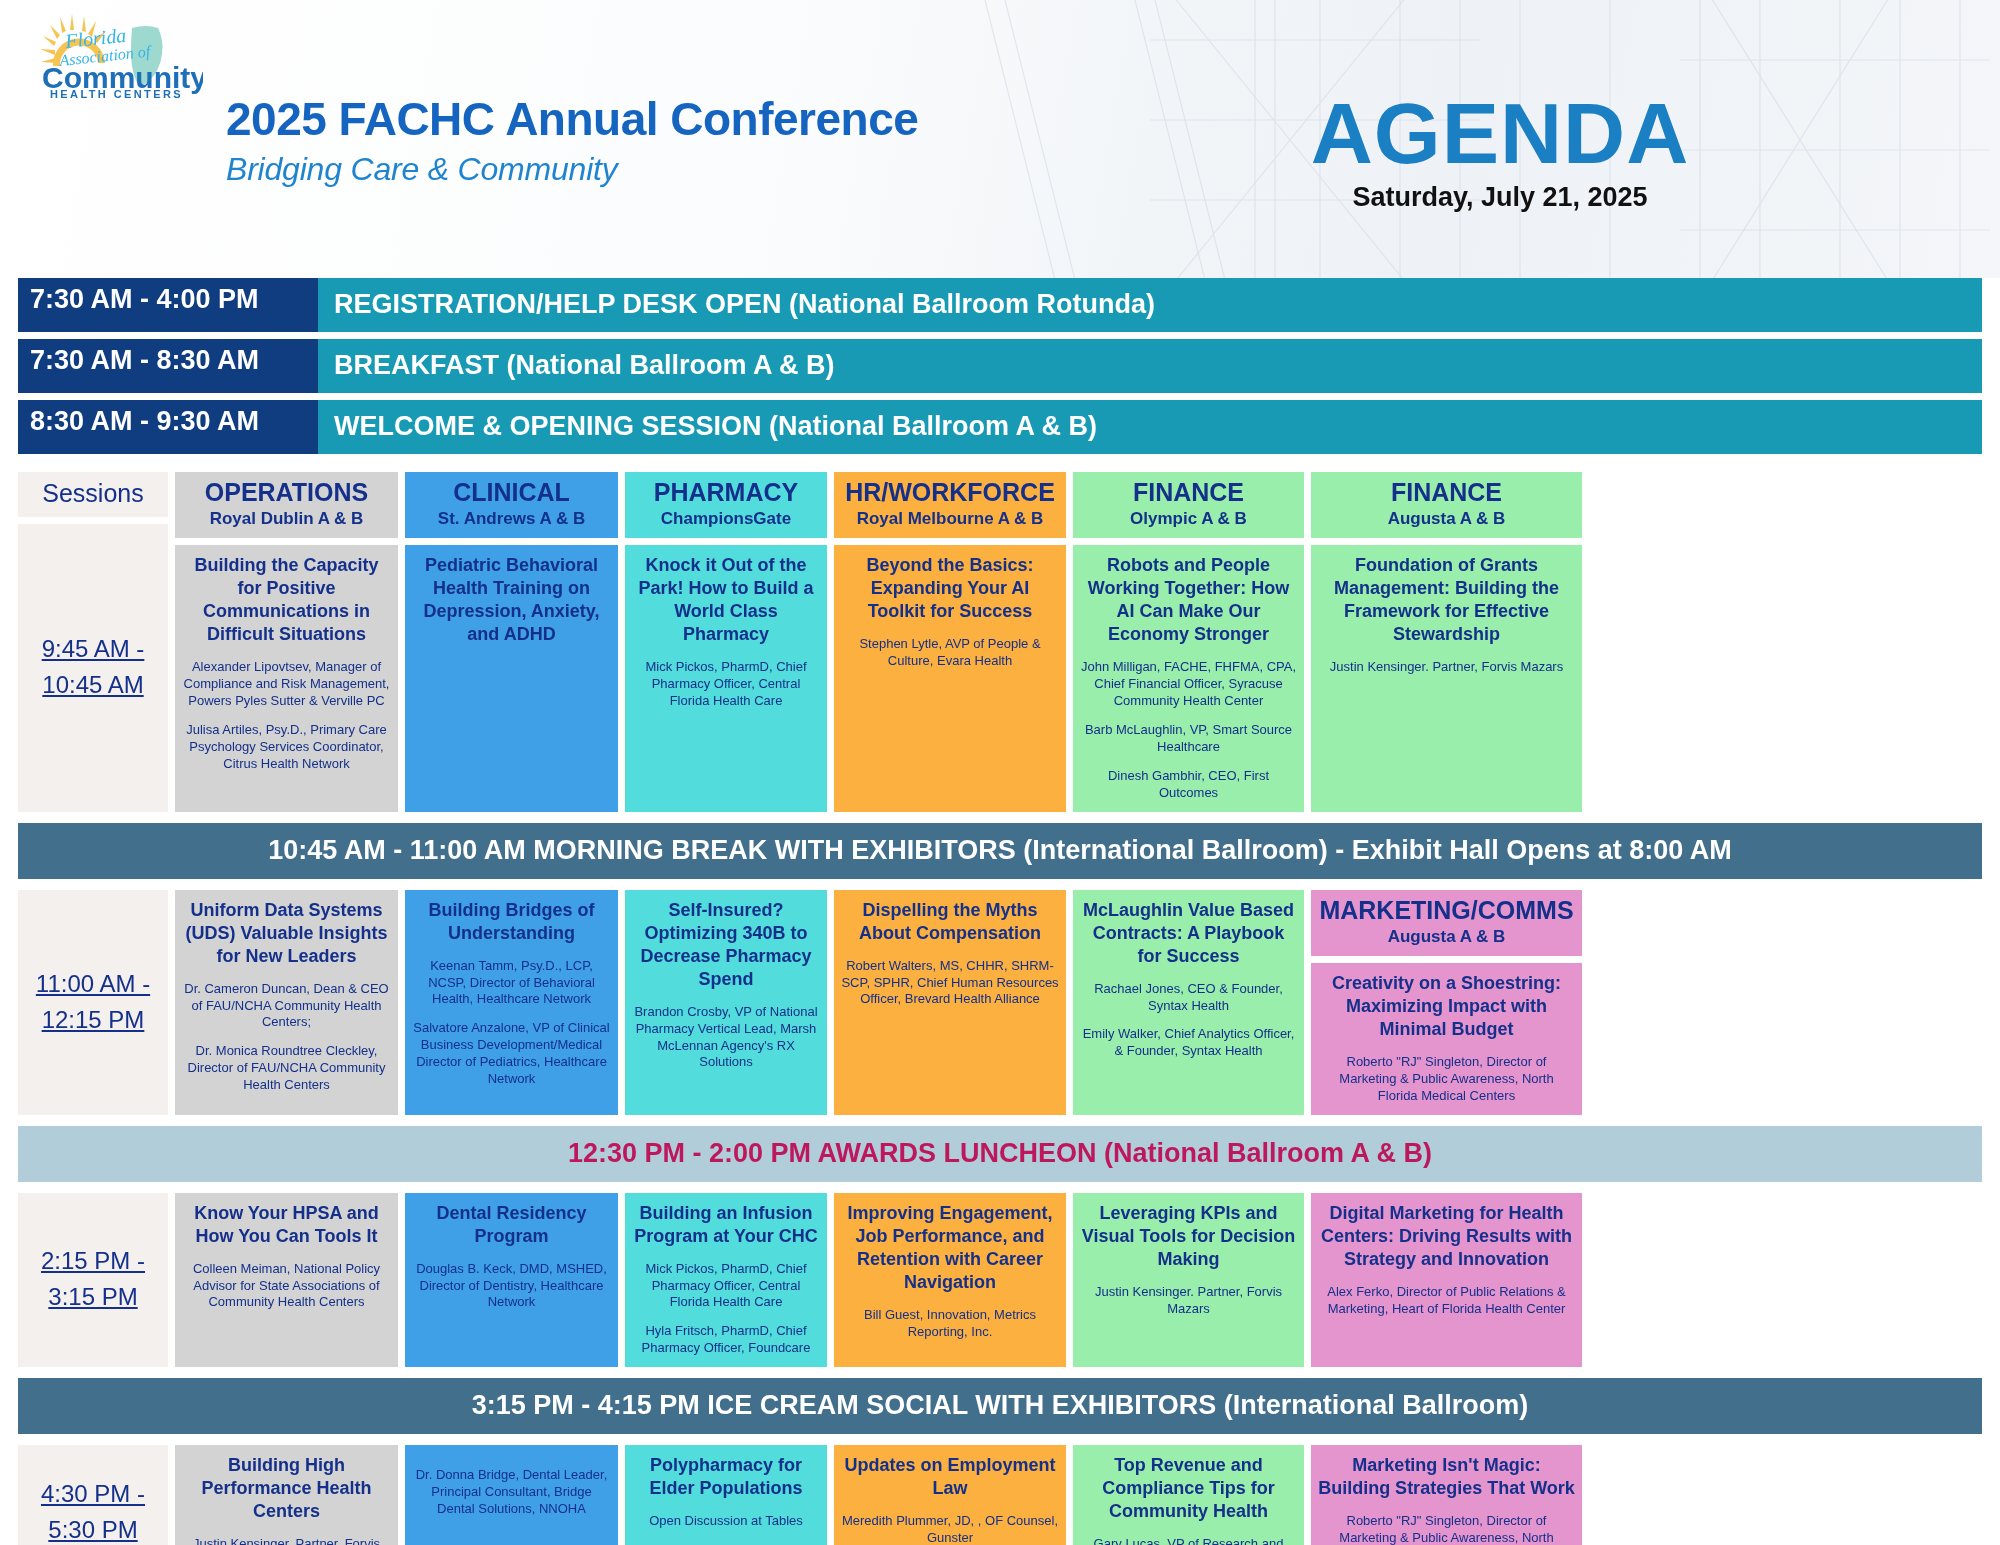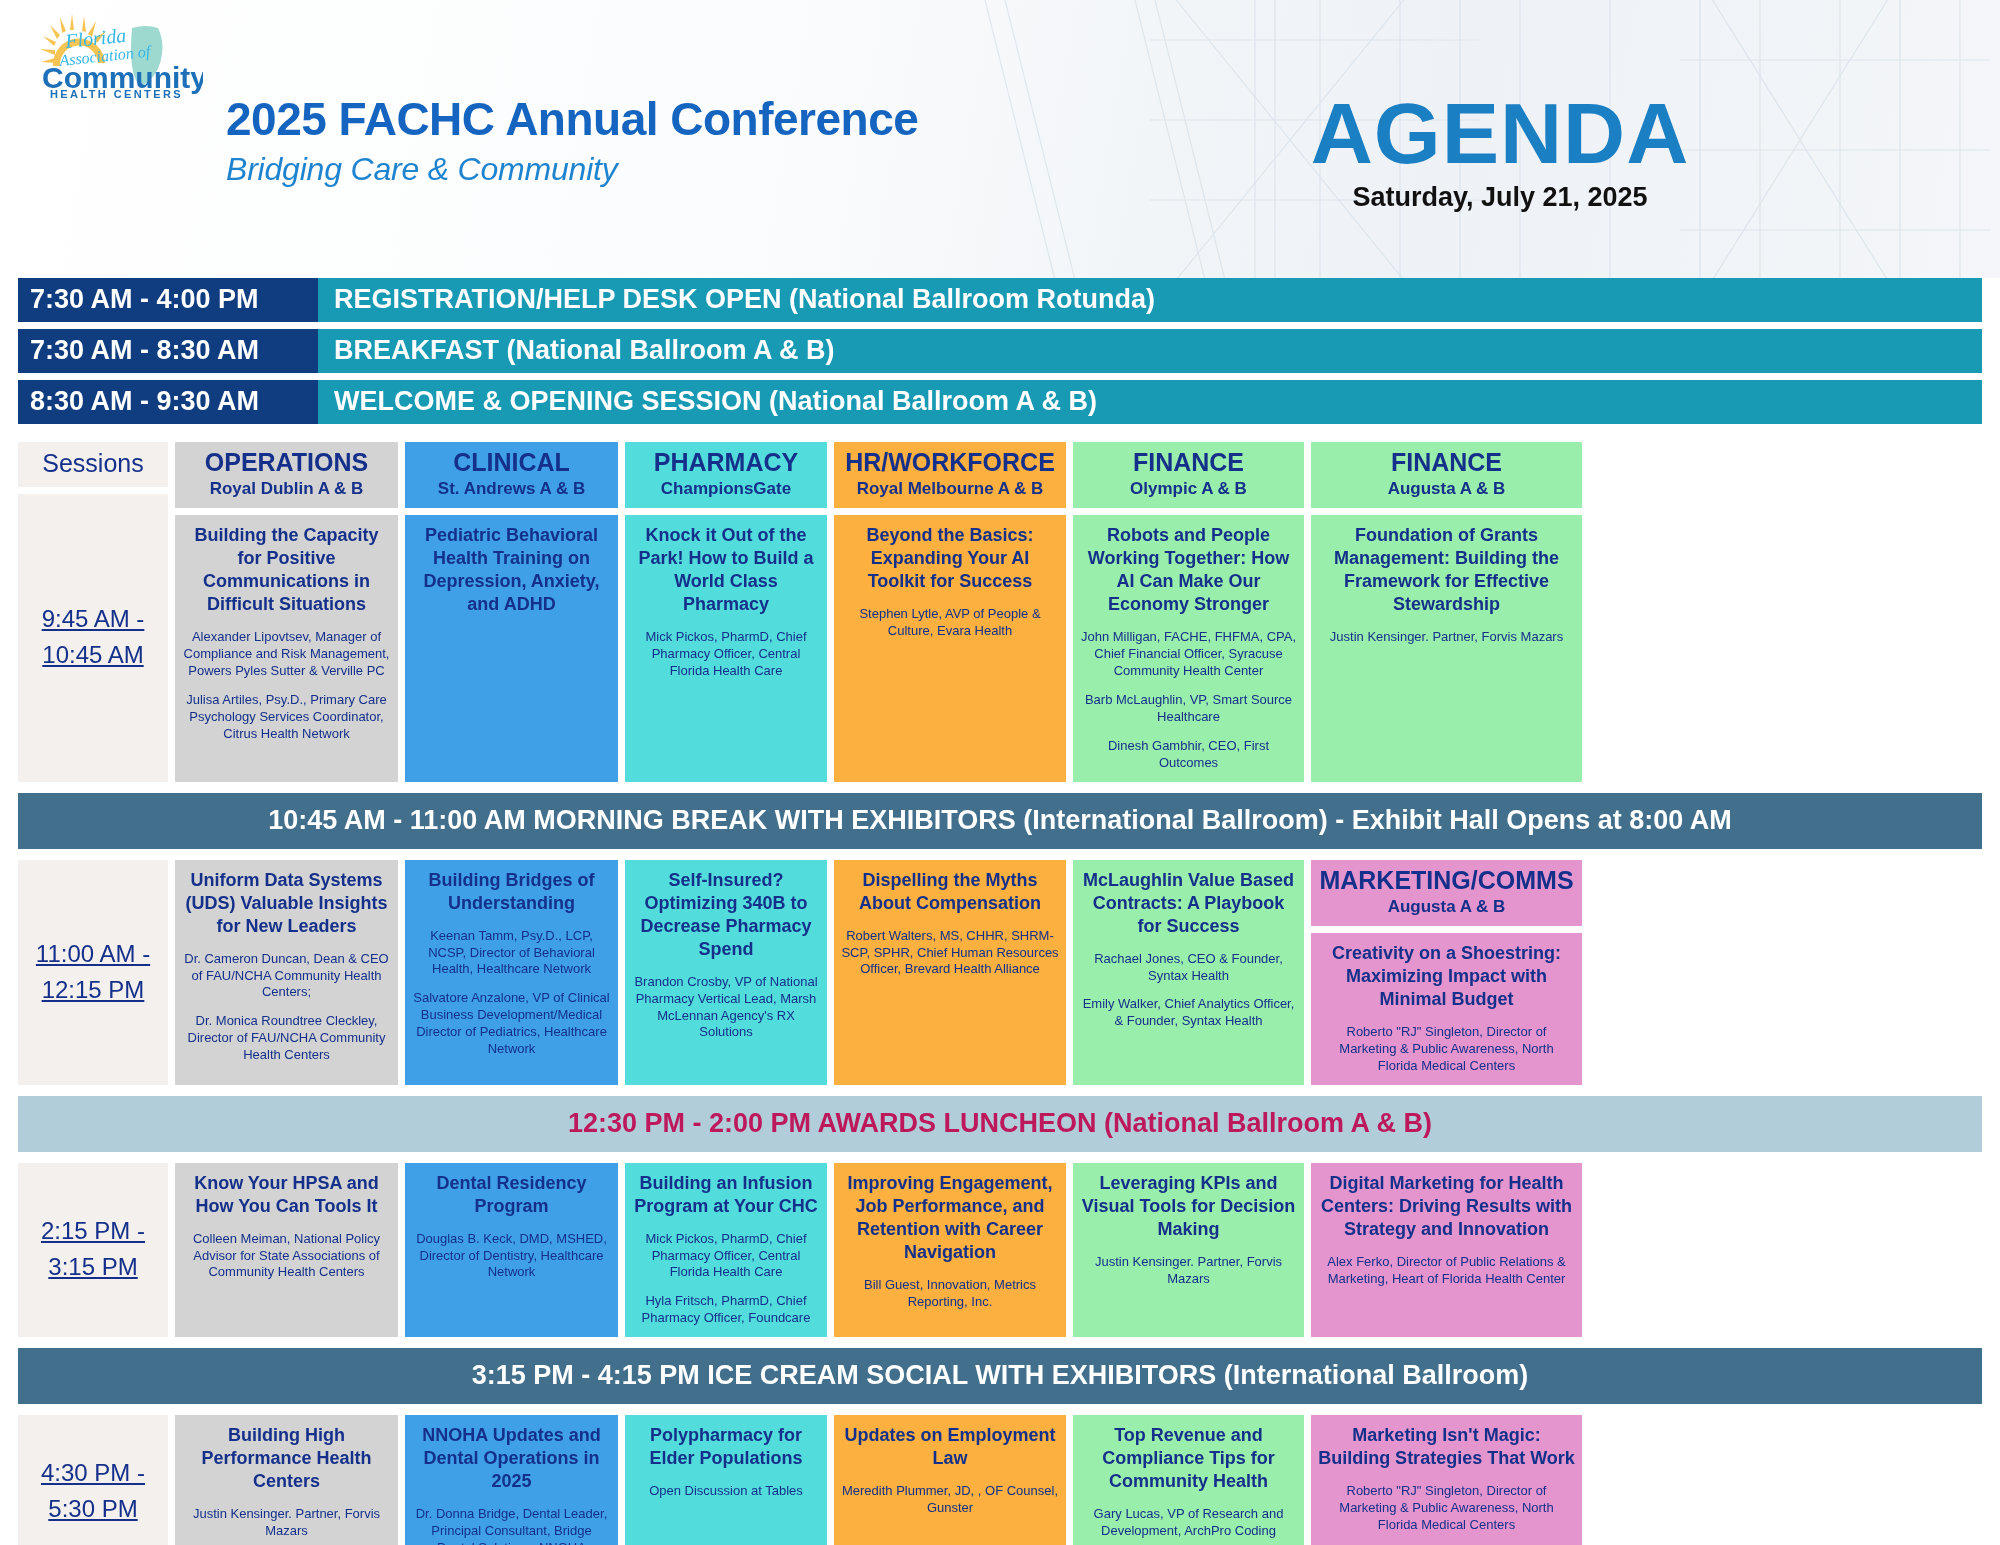--- a/index.html
+++ b/index.html
@@ -38,21 +38,21 @@
     font-size: 86px; font-weight: 700; color: #1b7fc4; letter-spacing: 1px; line-height:1;
   }
   .agenda-date {
     font-size: 27px; font-weight: 700; color: #111; margin-top: 6px;
   }
 
   
   .barrow { display:flex; margin: 0 18px 7px 18px; }
   .bar-time {
     background:#103c80; color:#fff; font-weight:700; font-size:27px;
-    padding: 6px 12px 7px 12px; width: 300px; text-align:left;
+    padding: 6px 12px 17px 12px; width: 300px; text-align:left;
     display:flex; align-items:center;
   }
   .bar-text {
     background:#189ab4; color:#fff; font-weight:700; font-size:27px;
     flex:1; padding: 6px 0 7px 16px; display:flex; align-items:center;
   }
 
   .wide-bar {
     margin: 0 18px; color:#fff; font-weight:700; font-size:27px;
     text-align:center; padding: 12px 0 13px 0;
@@ -383,21 +383,20 @@
       <span>4:30 PM -</span>
       <span>5:30 PM</span>
     </div>
 
     <div class="cell c-ops">
       <div class="s-title">Building High Performance Health Centers</div>
       <div class="s-speaker">Justin Kensinger. Partner, Forvis Mazars</div>
     </div>
 
     <div class="cell c-clin">
-      <div class="s-title">NNOHA Updates and Dental Operations in 2025</div>
       <div class="s-speaker">Dr. Donna Bridge, Dental Leader, Principal Consultant, Bridge Dental Solutions, NNOHA</div>
     </div>
 
     <div class="cell c-pharm">
       <div class="s-title">Polypharmacy for Elder Populations</div>
       <div class="s-speaker">Open Discussion at Tables</div>
     </div>
 
     <div class="cell c-hr">
       <div class="s-title">Updates on Employment Law</div>

